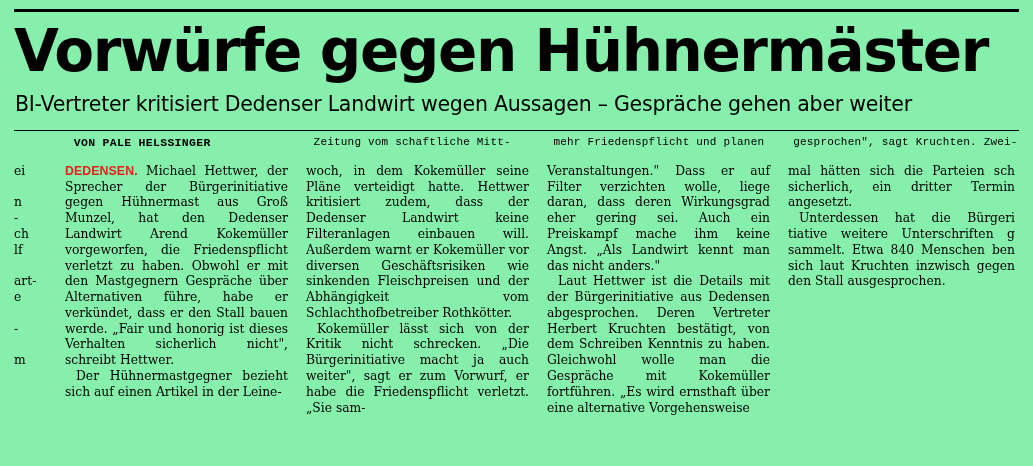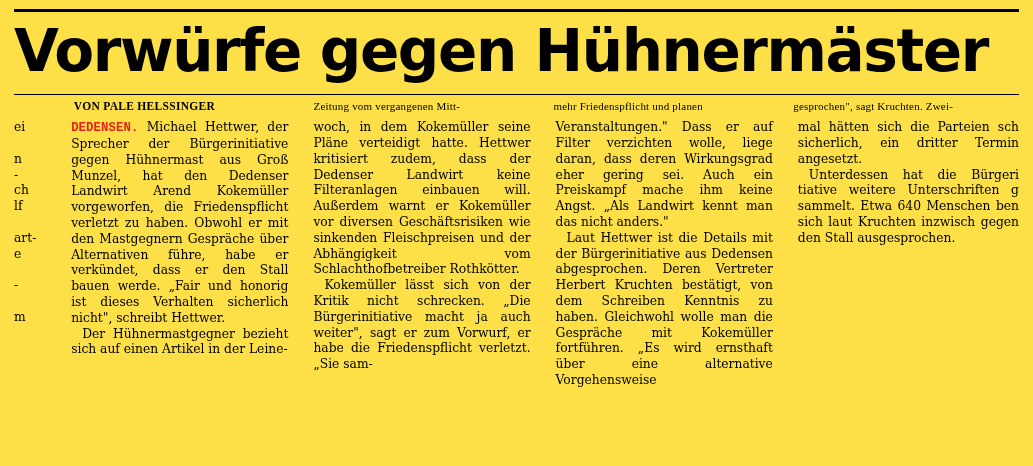--- a/index.html
+++ b/index.html
@@ -11,21 +11,21 @@
     width: 1033px;
     height: 466px;
     overflow: hidden;
     font-family: "Liberation Sans", sans-serif;
     color: #000000;
   }
   .page {
     position: relative;
     width: 1033px;
     height: 466px;
-    background: #fde047;
+    background: #86efac;
     box-sizing: border-box;
     padding: 0 14px;
     overflow: hidden;
   }
   .top-rule {
     height: 3px;
     background: #000000;
     margin: 9px 0 0 0;
   }
   .headline {
@@ -51,39 +51,38 @@
     background: #000000;
     margin: 13px 0 0 0;
   }
   .byline-row {
     display: flex;
     margin-top: 5px;
     height: 14px;
     overflow: hidden;
   }
   .byline-cell {
-    font-family: Liberation Serif, serif;
+    font-family: Liberation Mono, monospace;
     font-size: 11px;
     letter-spacing: 0.2px;
     color: #000;
     overflow: hidden;
     white-space: nowrap;
   }
   .byline-kicker {
     font-weight: bold;
     font-size: 11.5px;
     letter-spacing: 0.3px;
   }
   
   .cols {
     display: flex;
-    margin-top: 6px;
+    margin-top: 14px;
     height: 286px;
     overflow: hidden;
-    gap: 7px;
   }
   .col {
     position: relative;
     box-sizing: border-box;
     font-family: "DejaVu Serif", serif;
     font-size: 12.3px;
     line-height: 1.285;
     text-align: justify;
     text-justify: inter-word;
     hyphens: auto;
@@ -97,46 +96,47 @@
     text-indent: 0;
   }
   .col-0 { width: 42px; padding-right: 9px; }
   .col-1 { width: 241px; padding: 0 9px; }
   .col-2 { width: 241px; padding: 0 9px; }
   .col-3 { width: 241px; padding: 0 9px; }
   .col-4 { width: 236px; padding-left: 9px; }
   .dek {
     color: #e2231a;
     font-weight: bold;
-    font-family: Liberation Mono, monospace;
+    font-family: Liberation Sans, sans-serif;
     letter-spacing: 0.1px;
   }
   .col-0 .scrap {
     font-size: 12.3px;
     line-height: 1.285;
     color: #000;
     white-space: nowrap;
   }
 </style>
 </head>
 <body>
 
 <div class="page">
 
   <div class="top-rule"></div>
 
   <h1 class="headline">Vorwürfe gegen Hühnermäster</h1>
 
+  <h2 class="subhead">BI-Vertreter kritisiert Dedenser Landwirt wegen Aussagen – Gespräche gehen aber weiter</h2>
 
   <div class="byline-rule"></div>
 
   <div class="byline-row">
     <div class="byline-cell byline-kicker col-0" style="width:42px;padding-right:9px;"></div>
     <div class="byline-cell byline-kicker" style="width:241px;padding:0 9px;box-sizing:border-box;">VON PALE HELSSINGER</div>
-    <div class="byline-cell" style="width:241px;padding:0 9px;box-sizing:border-box;">Zeitung vom vergangenen Mitt-</div>
+    <div class="byline-cell" style="width:241px;padding:0 9px;box-sizing:border-box;">Zeitung vom schaftliche Mitt-</div>
     <div class="byline-cell" style="width:241px;padding:0 9px;box-sizing:border-box;">mehr Friedenspflicht und planen</div>
     <div class="byline-cell" style="width:236px;padding-left:9px;box-sizing:border-box;">gesprochen", sagt Kruchten. Zwei-</div>
   </div>
 
   <div class="cols">
 
     <div class="col col-0">
       <div class="scrap">ei</div>
       <div class="scrap">&nbsp;</div>
       <div class="scrap">n</div>
@@ -162,17 +162,17 @@
       <p>Kokemüller lässt sich von der Kritik nicht schrecken. „Die Bürgerinitiative macht ja auch weiter", sagt er zum Vorwurf, er habe die Friedenspflicht verletzt. „Sie sam-</p>
     </div>
 
     <div class="col col-3">
       <p class="first">Veranstaltungen." Dass er auf Filter verzichten wolle, liege daran, dass deren Wirkungsgrad eher gering sei. Auch ein Preiskampf mache ihm keine Angst. „Als Landwirt kennt man das nicht anders."</p>
       <p>Laut Hettwer ist die Details mit der Bürgerinitiative aus Dedensen abgesprochen. Deren Vertreter Herbert Kruchten bestätigt, von dem Schreiben Kenntnis zu haben. Gleichwohl wolle man die Gespräche mit Kokemüller fortführen. „Es wird ernsthaft über eine alternative Vorgehensweise</p>
     </div>
 
     <div class="col col-4">
       <p class="first">mal hätten sich die Parteien sch sicherlich, ein dritter Termin angesetzt.</p>
-      <p>Unterdessen hat die Bürgeri tiative weitere Unterschriften g sammelt. Etwa 640 Menschen ben sich laut Kruchten inzwisch gegen den Stall ausgesprochen.</p>
+      <p>Unterdessen hat die Bürgeri tiative weitere Unterschriften g sammelt. Etwa 840 Menschen ben sich laut Kruchten inzwisch gegen den Stall ausgesprochen.</p>
     </div>
 
   </div>
 </div>
 
 </body></html>

